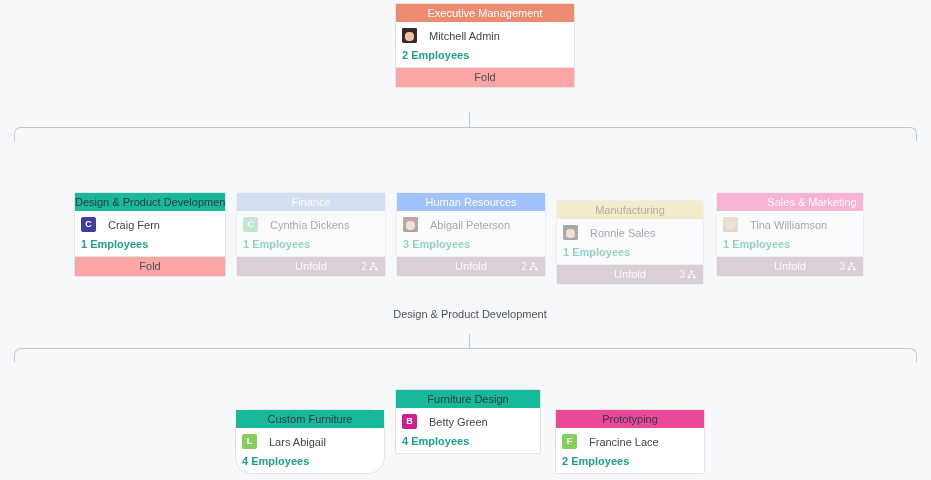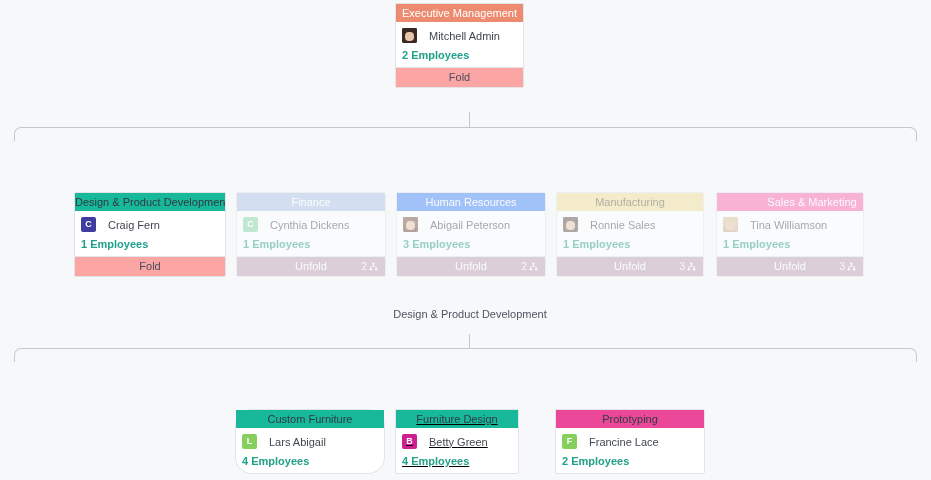--- a/index.html
+++ b/index.html
@@ -138,21 +138,21 @@
     position: absolute;
     font-size: 11px;
     color: #4f5460;
     text-align: center;
     white-space: nowrap;
   }
 </style>
 </head>
 <body>
 
-<div class="card" style="left:395px; top:3px; width:129px;">
+<div class="card" style="left:395px; top:3px; width:180px;">
   <div class="card-header" style="background:#ed8b71; color:#ffffff;">Executive Management</div>
   <div class="card-body">
     <div class="manager-row">
       <span class="avatar photo" style="background:#6b4a42;">
         <span class="hair" style="background:radial-gradient(circle at 50% 22%, #3a2722 0 58%, transparent 59%), linear-gradient(#4a322b,#3a2722);"></span>
         <span class="face"></span>
       </span>
       <span class="manager-name">Mitchell Admin</span>
     </div>
     <div class="emp-count">2 Employees</div>
@@ -217,21 +217,21 @@
       <svg width="9" height="9" viewBox="0 0 10 10">
         <circle cx="5" cy="2" r="1.4" fill="#ffffff"></circle>
         <circle cx="2" cy="8" r="1.4" fill="#ffffff"></circle>
         <circle cx="8" cy="8" r="1.4" fill="#ffffff"></circle>
         <path d="M5 3.4 L5 5 M2 6.6 L2 5 L8 5 L8 6.6" stroke="#ffffff" stroke-width="0.8" fill="none"></path>
       </svg>
     </span>
   </div>
 </div>
 
-<div class="card dim" style="left:556px; top:192px; width:148px;">
+<div class="card dim" style="left:556px; top:200px; width:148px;">
   <div class="card-header" style="background:#f0dd8e; color:#5c5640;">Manufacturing</div>
   <div class="card-body">
     <div class="manager-row">
       <span class="avatar photo" style="background:#7d7168;">
         <span class="hair" style="background:radial-gradient(circle at 50% 18%, #4f4740 0 60%, transparent 61%), linear-gradient(#6b6059,#4f4740);"></span>
         <span class="face"></span>
       </span>
       <span class="manager-name">Ronnie Sales</span>
     </div>
     <div class="emp-count">1 Employees</div>
@@ -284,21 +284,21 @@
   <div class="card-header" style="background:#17b99a; color:#2f3a42;">Custom Furniture</div>
   <div class="card-body">
     <div class="manager-row">
       <span class="avatar" style="background:#86cf5e;">L</span>
       <span class="manager-name">Lars Abigail</span>
     </div>
     <div class="emp-count">4 Employees</div>
   </div>
 </div>
 
-<div class="card" style="left:395px; top:409px; width:124px;text-decoration:underline;">
+<div class="card" style="left:395px; top:389px; width:146px;">
   <div class="card-header" style="background:#17b99a; color:#2f3a42;">Furniture Design</div>
   <div class="card-body">
     <div class="manager-row">
       <span class="avatar" style="background:#cf1e8f;">B</span>
       <span class="manager-name">Betty Green</span>
     </div>
     <div class="emp-count">4 Employees</div>
   </div>
 </div>
 

